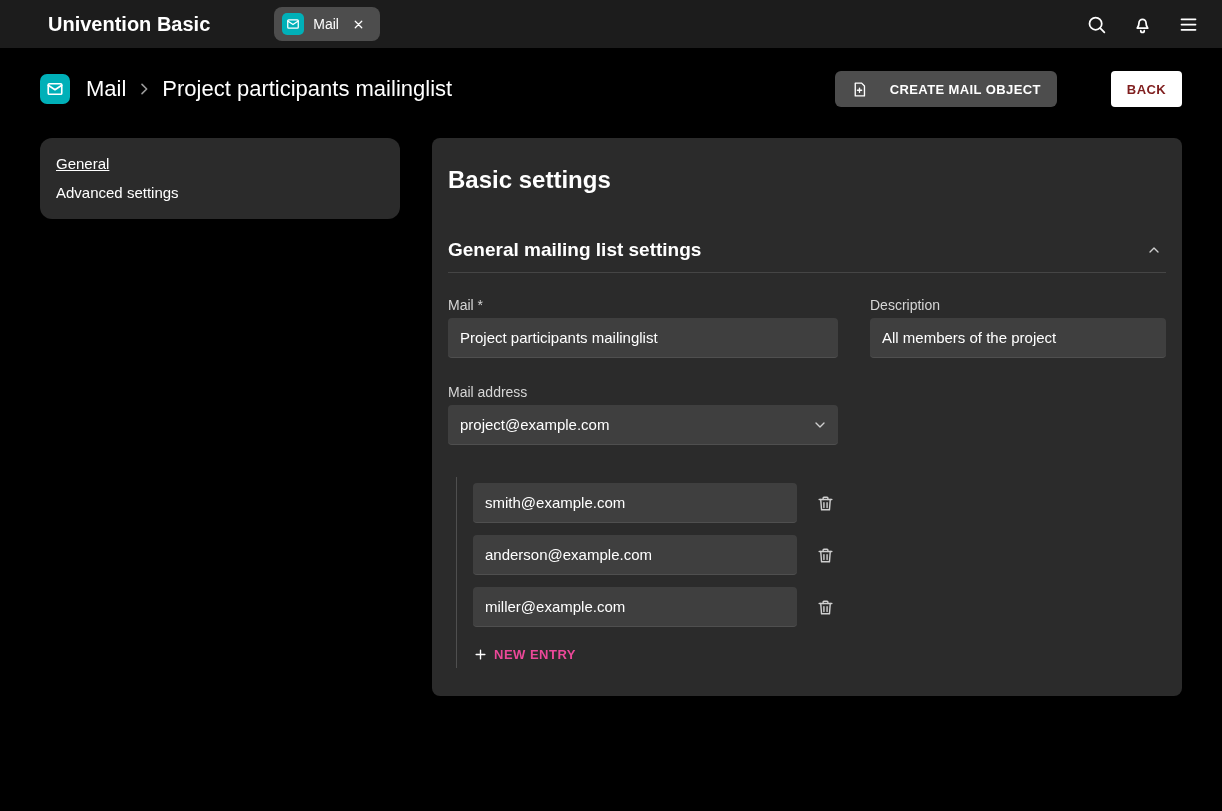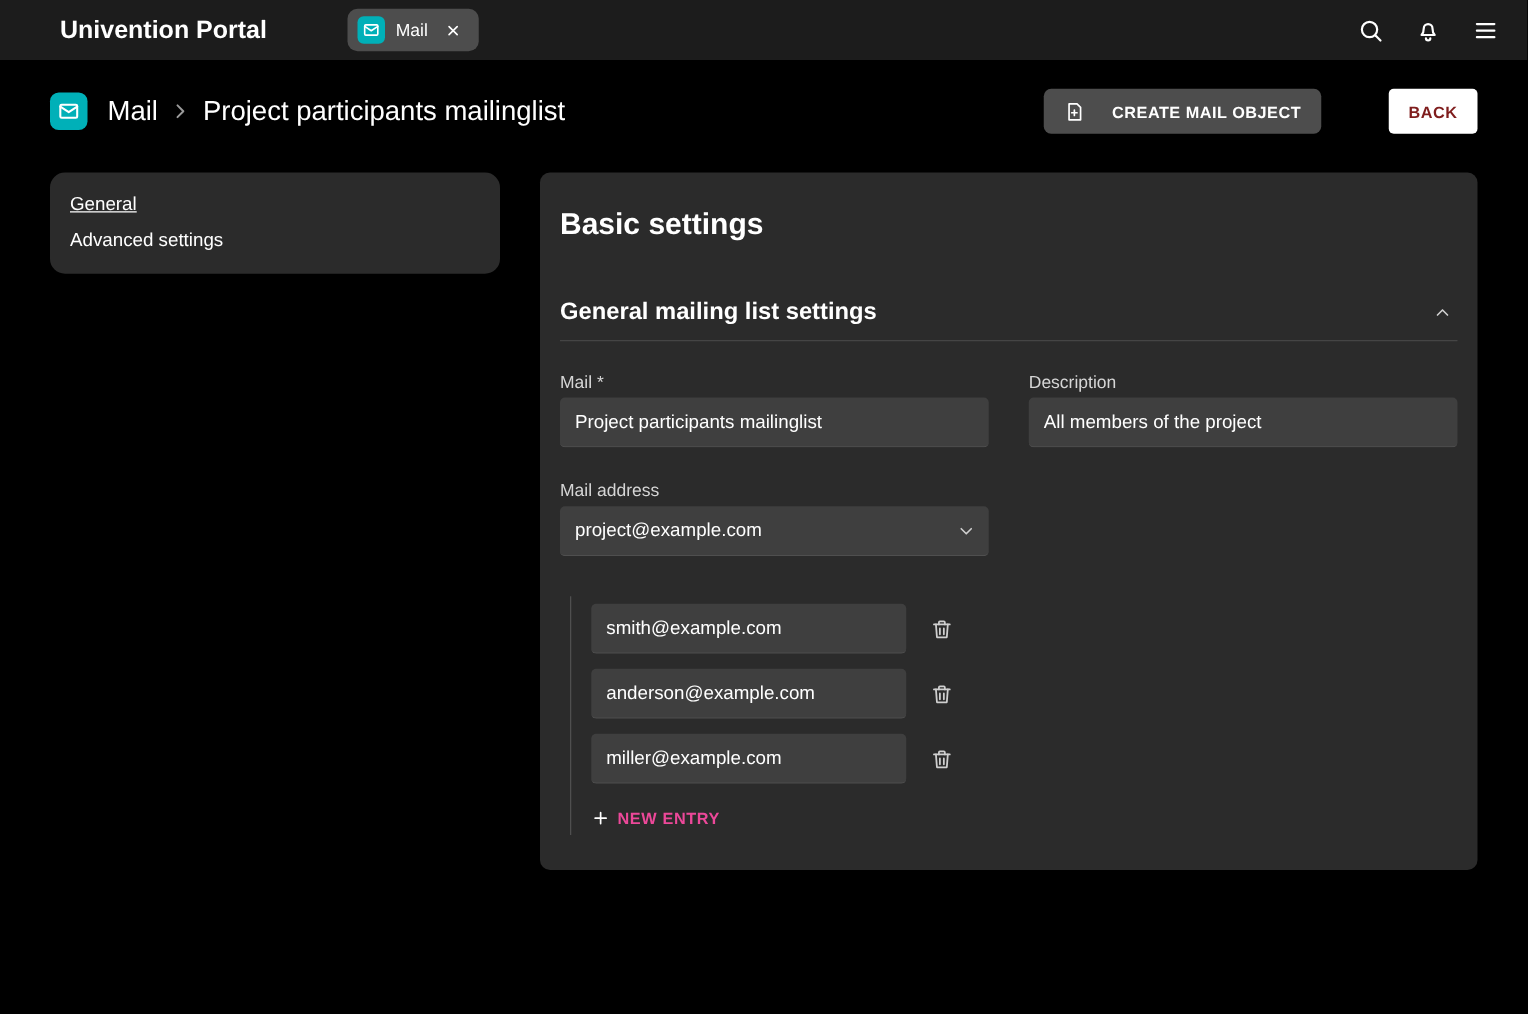--- a/index.html
+++ b/index.html
@@ -209,42 +209,42 @@
     margin-top:6px;
     padding:6px 0 2px 16px;
     border-left:1px solid #4f4f4f;
   }
   .member-row {
     display:flex;
     align-items:center;
     gap:15px;
     margin-bottom:12px;
   }
-  .member-row .text-input { width:252px; }
+  .member-row .text-input { width:324px; }
   .trash-btn { width:26px; height:26px; }
   .new-entry-btn {
     background:none;
     border:none;
     color:#ec4899;
     font-family:"Liberation Sans", sans-serif;
     font-size:13px;
     font-weight:700;
     letter-spacing:.5px;
     display:flex;
     align-items:center;
     gap:6px;
     padding:8px 4px 4px 0;
     cursor:pointer;
   }
 </style>
 </head>
 <body>
 
 <header class="topbar">
-  <div class="portal-title">Univention Portal</div>
+  <div class="portal-title">Univention Basic</div>
 
   <div class="tab">
     <span class="tab-icon">
       <svg width="14" height="14" viewBox="0 0 24 24" fill="none" stroke="#ffffff" stroke-width="2.2" stroke-linecap="round" stroke-linejoin="round">
           <rect x="3" y="5" width="18" height="14" rx="1.5"></rect>
           <path d="M3 7l9 6 9-6"></path>
         </svg>
     </span>
     <span class="tab-label">Mail</span>
     <button class="icon-btn tab-close">

